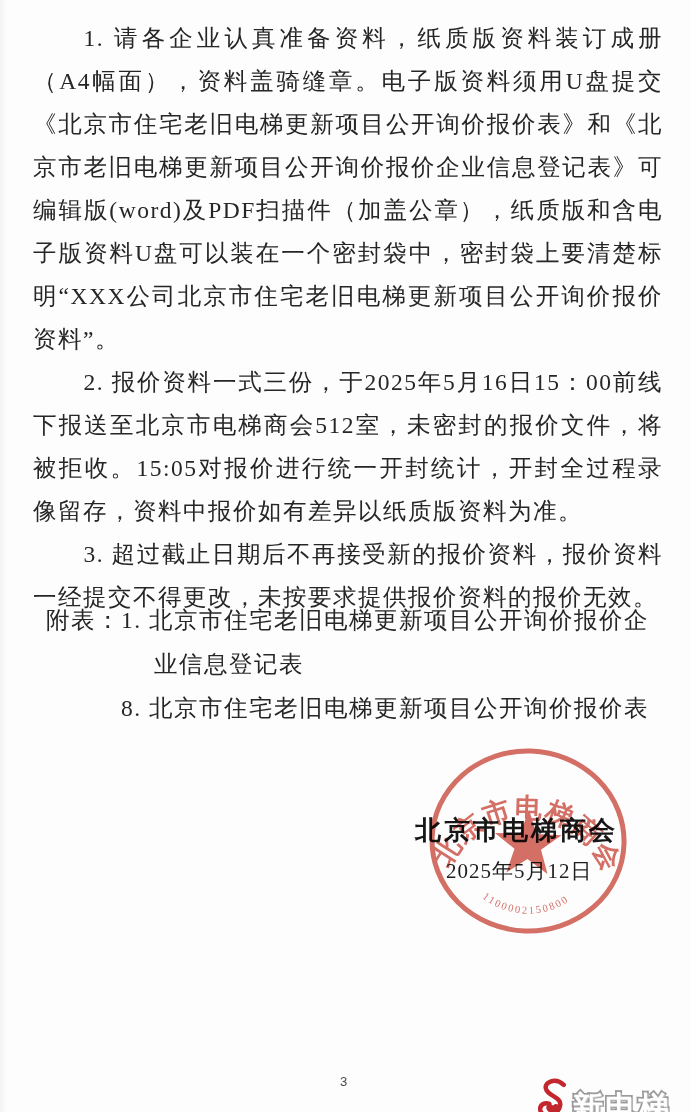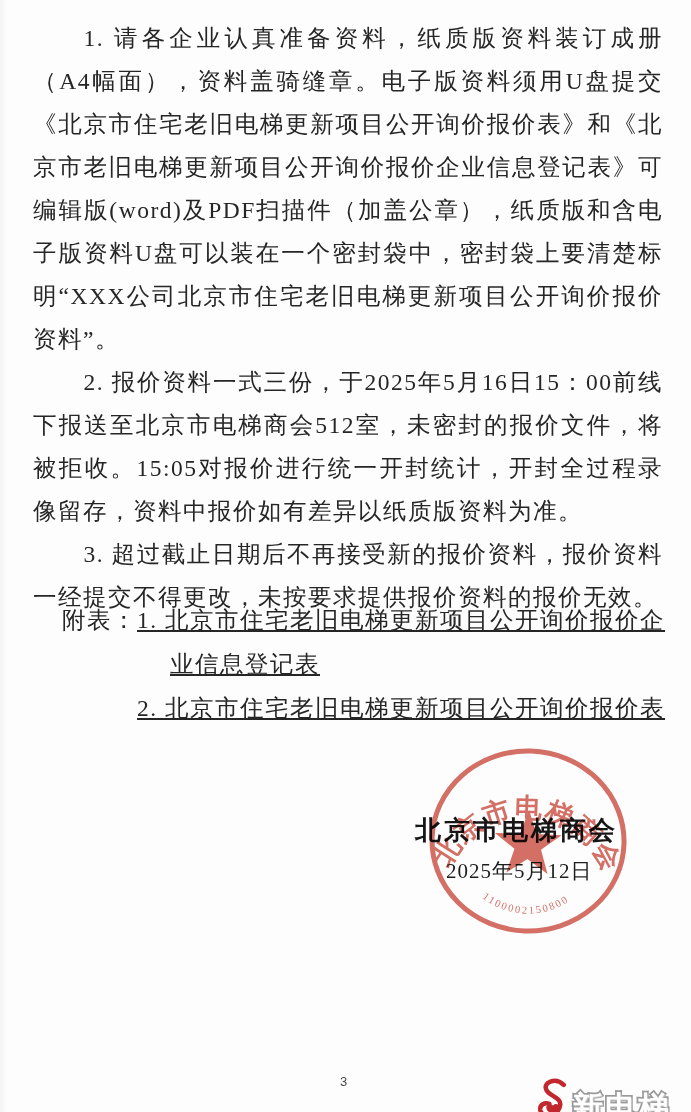--- a/index.html
+++ b/index.html
@@ -16,23 +16,23 @@
     font-size:23.5px;line-height:43px;letter-spacing:1.5px;
     text-align:justify;color:#262626;
   }
   .body-text p{margin:0;text-indent:2.15em;}
   
   .attachments{
     position:absolute;left:46px;top:598px;
     font-size:23.5px;line-height:44px;letter-spacing:1.5px;color:#262626;
     display:flex;align-items:flex-start;
   }
-  .attach-label{flex:none;white-space:nowrap;margin-left:16px;}
+  .attach-label{flex:none;white-space:nowrap;}
   .attach-items{width:552px;}
-  .attach-item{padding-left:33px;text-indent:-33px;text-decoration:underline;}
+  .attach-item{padding-left:33px;text-indent:-33px;}
   
   .sig-org{
     position:absolute;left:415px;top:813px;
     font-size:26px;font-weight:bold;letter-spacing:3px;color:#161616;white-space:nowrap;
   }
   .sig-date{
     position:absolute;left:446px;top:857px;
     font-size:21px;letter-spacing:1px;color:#1d1d1d;white-space:nowrap;
   }
   
@@ -75,21 +75,21 @@
   <div class="body-text">
     <p>1. 请各企业认真准备资料，纸质版资料装订成册（A4幅面），资料盖骑缝章。电子版资料须用U盘提交《北京市住宅老旧电梯更新项目公开询价报价表》和《北京市老旧电梯更新项目公开询价报价企业信息登记表》可编辑版(word)及PDF扫描件（加盖公章），纸质版和含电子版资料U盘可以装在一个密封袋中，密封袋上要清楚标明“XXX公司北京市住宅老旧电梯更新项目公开询价报价资料”。</p>
     <p>2. 报价资料一式三份，于2025年5月16日15：00前线下报送至北京市电梯商会512室，未密封的报价文件，将被拒收。15:05对报价进行统一开封统计，开封全过程录像留存，资料中报价如有差异以纸质版资料为准。</p>
     <p>3. 超过截止日期后不再接受新的报价资料，报价资料一经提交不得更改，未按要求提供报价资料的报价无效。</p>
   </div>
 
   <div class="attachments">
     <span class="attach-label">附表：</span>
     <div class="attach-items">
       <div class="attach-item">1. 北京市住宅老旧电梯更新项目公开询价报价企业信息登记表</div>
-      <div class="attach-item">2. 北京市住宅老旧电梯更新项目公开询价报价表</div>
+      <div class="attach-item">8. 北京市住宅老旧电梯更新项目公开询价报价表</div>
     </div>
   </div>
 
   <div class="sig-org">北京市电梯商会</div>
   <div class="sig-date">2025年5月12日</div>
 
   <svg class="seal" viewBox="0 0 200 188" aria-hidden="true">
     <defs>
       <path id="sealTopArc" d="M 22 122 A 84 84 0 0 1 178 122" fill="none"></path>
       <path id="sealNumArc" d="M 52 148 A 74 74 0 0 0 148 148" fill="none"></path>

